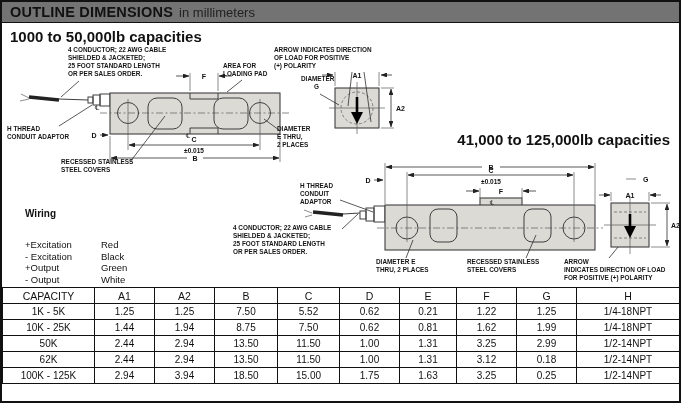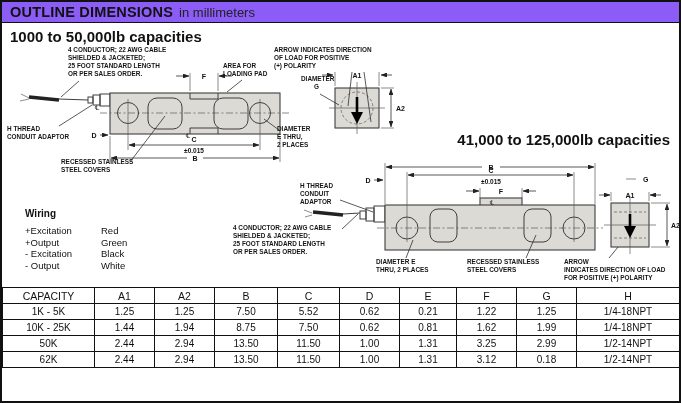--- a/index.html
+++ b/index.html
@@ -1,27 +1,27 @@
 <!DOCTYPE html>
 <html><head>
 <meta charset="utf-8">
 <style>
   *{margin:0;padding:0;box-sizing:border-box}
   html,body{width:681px;height:403px;background:#fff;font-family:"Liberation Sans",sans-serif;overflow:hidden}
   .page{position:absolute;left:0;top:0;width:681px;height:403px;border:2px solid #111;background:#fff}
-  .bar{position:absolute;left:0;top:0;right:0;height:21px;background:#8b5cf6;border-bottom:1px solid #111;
+  .bar{position:absolute;left:0;top:0;right:0;height:21px;background:#737373;border-bottom:1px solid #111;
        display:flex;align-items:center;gap:6px;padding-left:8px}
   .bar .t1{font-weight:bold;font-size:14.5px;color:#111;letter-spacing:.2px}
   .bar .t2{font-size:13px;color:#222}
   .sect-title{position:absolute;font-weight:bold;font-size:15px;color:#111;white-space:nowrap}
   .label{position:absolute;font-size:6.4px;font-weight:bold;line-height:8px;color:#151515;white-space:nowrap}
   .label .ind{padding-left:13px}
   .art{position:absolute;left:0;top:0;width:681px;height:403px}
   .wiring{position:absolute;left:23px;top:206px;color:#111}
-  .wiring .wt{font-weight:bold;font-size:10px;margin-bottom:6px}
+  .wiring .wt{font-weight:bold;font-size:10px;margin-bottom:20px}
   .wiring .wrow{display:flex;font-size:9.5px;line-height:11.7px}
   .wiring .wterm{width:76px}
   table.dim{position:absolute;left:0;top:285px;width:677px;border-collapse:collapse;table-layout:fixed}
   table.dim th,table.dim td{border:1px solid #111;text-align:center;vertical-align:middle;height:16px;
       font-size:10px;color:#111;padding:0;white-space:nowrap}
   table.dim th{font-weight:normal;font-size:10.5px}
   
   .ln{stroke:#3f3f3f;stroke-width:1;fill:none}
   .beam{fill:#dcdad5;stroke:#3f3f3f;stroke-width:1.1}
   .thin{stroke:#5a5a5a;stroke-width:.7;fill:none}
@@ -239,26 +239,26 @@
     <div>FOR POSITIVE (+) POLARITY</div>
   </div>
 
   <div class="wiring">
     <div class="wt">Wiring</div>
     <div class="wrow">
       <span class="wterm">+Excitation</span>
       <span>Red</span>
     </div>
     <div class="wrow">
+      <span class="wterm">- Excitation</span>
+      <span>Black</span>
+    </div>
+    <div class="wrow">
       <span class="wterm">+Output</span>
       <span>Green</span>
-    </div>
-    <div class="wrow">
-      <span class="wterm">- Excitation</span>
-      <span>Black</span>
     </div>
     <div class="wrow">
       <span class="wterm">- Output</span>
       <span>White</span>
     </div>
   </div>
 
   <table class="dim">
     <colgroup>
       <col style="width:92px">
@@ -328,16 +328,28 @@
           <td>2.44</td>
         <td>2.94</td>
           <td>13.50</td>
         <td>11.50</td>
           <td>1.00</td>
         <td>1.31</td>
           <td>3.12</td>
         <td>0.18</td>
           <td>1/2-14NPT</td>
       </tr>
+      <tr>
+        <td>100K - 125K</td>
+          <td>2.94</td>
+        <td>3.94</td>
+          <td>18.50</td>
+        <td>15.00</td>
+          <td>1.75</td>
+        <td>1.63</td>
+          <td>3.25</td>
+        <td>0.25</td>
+          <td>1/2-14NPT</td>
+      </tr>
     </tbody>
   </table>
 
 </div>
 
 </body></html>

